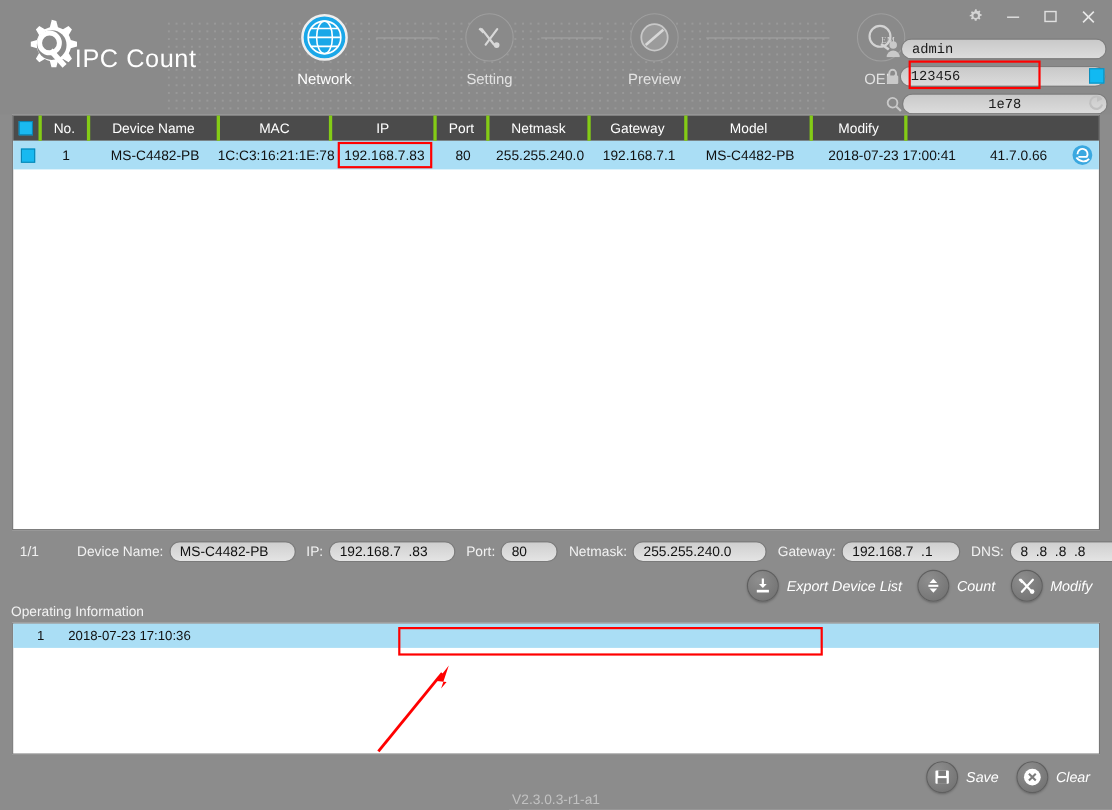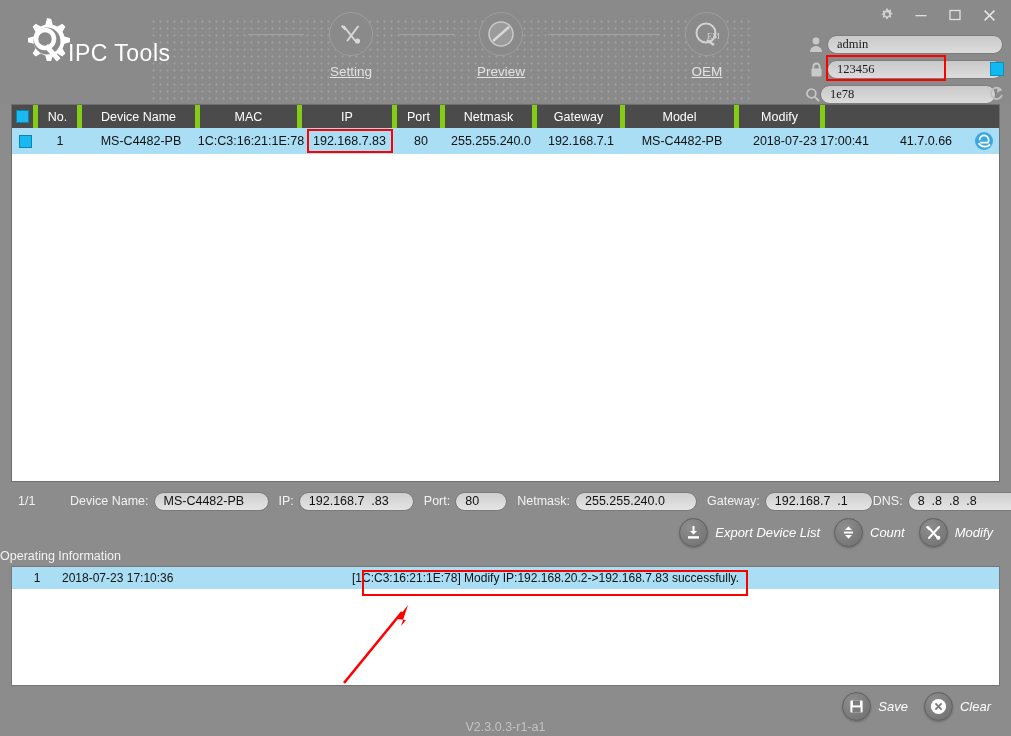--- a/index.html
+++ b/index.html
@@ -51,57 +51,57 @@
     display: flex; align-items: flex-start;
   }
   .navitem { width: 94px; display: flex; flex-direction: column; align-items: center; cursor: pointer; }
   .navcircle {
     width: 44px; height: 44px; border-radius: 50%;
     display: flex; align-items: center; justify-content: center;
     border: 1.5px solid #9e9e9e; background: #8a8a8a;
   }
   .navcircle.active { border: none; background: transparent; }
   .navlabel { margin-top: 8px; font-size: 13.5px; color: #ffffff; }
-  .navlabel.dim { color: #e2e2e2; text-decoration: underline; }
+  .navlabel.dim { color: #e2e2e2; }
   .navline {
     width: 56px; height: 1px; background: #a3a3a3; margin-top: 22px;
   }
 
   
   .loginbox { position: absolute; right: 8px; top: 34px; width: 198px; }
   .lrow { display: flex; align-items: center; height: 21px; margin-bottom: 4px; position: relative; }
   .lico { width: 22px; display: flex; align-items: center; justify-content: center; }
   .lfield {
     flex: 1; height: 19px; border-radius: 10px;
     background: linear-gradient(#c9c9c9, #dcdcdc);
     border: 1px solid #7d7d7d;
     font-size: 12.5px; color: #1a1a1a;
     padding: 0 9px; line-height: 17px;
-    font-family: Liberation Serif, serif;
+    font-family: Liberation Mono, monospace;
     outline: none;
   }
   .redbox-pw {
     position: absolute; left: 21px; top: -4px; width: 120px; height: 26px;
     border: 2.5px solid #ff0000; pointer-events: none;
   }
   .bluesq {
     position: absolute; right: -1px; top: 3px;
     width: 14px; height: 14px; background: #11b9f2; border: 1px solid #0f8fbc;
   }
   .refreshico { position: absolute; right: -2px; top: 1px; width: 17px; height: 17px; cursor:pointer; }
 
   
   .tablewrap {
     position: absolute; left: 11px; top: 104px; width: 989px; height: 378px;
     background: #ffffff; border: 1px solid #6f6f6f;
   }
   .thead { display: flex; height: 23px; background: #4b4b4b; }
   .th {
     color: #ffffff; font-size: 12.5px; display: flex; align-items: center;
-    justify-content: center; border-right: 5px solid #84cc16; height: 23px;
+    justify-content: center; border-right: 3px solid #84cc16; height: 23px;
     white-space: nowrap;
   }
   .th:last-child { border-right: none; }
   .trow { display: flex; height: 26px; background: #aadef5; }
   .td {
     color: #111; font-size: 12.5px; display: flex; align-items: center;
     justify-content: center; height: 26px; white-space: nowrap; position: relative;
   }
   .chk {
     width: 13px; height: 13px; background: #18b9f0; border: 1px solid #0a86b5;
@@ -139,21 +139,21 @@
     width: 29px; height: 29px; border-radius: 50%;
     background: radial-gradient(circle at 35% 30%, #8e8e8e, #6e6e6e);
     border: 1px solid #5f5f5f;
     display: flex; align-items: center; justify-content: center;
     box-shadow: 0 1px 2px rgba(0,0,0,.25);
   }
   .alabel { font-size: 13px; color: #ffffff; }
 
   
   .opinfo-label {
-    position: absolute; left: 0; top: 549px; font-size: 12.5px; color: #f2f2f2;
+    position: absolute; left: 10px; top: 549px; font-size: 12.5px; color: #f2f2f2;
   }
   .logwrap {
     position: absolute; left: 11px; top: 566px; width: 989px; height: 120px;
     background: #ffffff; border: 1px solid #777; border-top: 1px solid #777;
   }
   .logrow { display: flex; height: 22px; background: #aadef5; align-items: center; font-size: 12px; color: #111; }
   .log-no { width: 50px; text-align: center; }
   .log-time { width: 290px; }
   .log-msg { position: relative; }
   .redbox-msg {
@@ -187,21 +187,21 @@
       <div class="logo-icon">
         <svg width="66" height="66" viewBox="0 0 66 66">
           <g fill="#ffffff">
             <path d="M33 6 l4.2 1.1 1.5 5.6a21 21 0 0 1 4.6 1.9l5-2.9 3.1 3.1 -2.9 5a21 21 0 0 1 1.9 4.6l5.6 1.5 0 4.4 -5.6 1.5a21 21 0 0 1 -1.9 4.6l2.9 5 -3.1 3.1 -5-2.9a21 21 0 0 1 -4.6 1.9l-1.5 5.6 -4.4 0 -1.5-5.6a21 21 0 0 1 -4.6-1.9l-5 2.9 -3.1-3.1 2.9-5a21 21 0 0 1 -1.9-4.6l-5.6-1.5 0-4.4 5.6-1.5a21 21 0 0 1 1.9-4.6l-2.9-5 3.1-3.1 5 2.9a21 21 0 0 1 4.6-1.9l1.5-5.6z"></path>
           </g>
           <circle cx="33" cy="29" r="13.5" fill="#8a8a8a"></circle>
           <circle cx="31" cy="27" r="9" fill="none" stroke="#ffffff" stroke-width="4.5"></circle>
           <rect x="35" y="32" width="5" height="19" fill="#ffffff" transform="rotate(-42 37 40)"></rect>
         </svg>
       </div>
-      <div class="logo-text">IPC Tools</div>
+      <div class="logo-text">IPC Count</div>
     </div>
 
     <div class="wincontrols">
       <div class="wc">
         <svg width="16" height="16" viewBox="0 0 16 16">
           <path fill="#d3d3d3" d="M8 1.2l.8.2.3 1.3 1.1.5 1.2-.7.9.9-.7 1.2.5 1.1 1.3.3v1.3l-1.3.3-.5 1.1.7 1.2-.9.9-1.2-.7-1.1.5-.3 1.3H7.2l-.3-1.3-1.1-.5-1.2.7-.9-.9.7-1.2-.5-1.1L2.6 8V6.7l1.3-.3.5-1.1-.7-1.2.9-.9 1.2.7 1.1-.5.3-1.3z"></path>
           <circle cx="8" cy="7.3" r="2.1" fill="#8a8a8a"></circle>
         </svg>
       </div>
       <div class="wc">
@@ -216,20 +216,31 @@
       </div>
       <div class="wc">
         <svg width="17" height="17" viewBox="0 0 16 16">
             <path d="M3.4 3.4 L12.6 12.6 M12.6 3.4 L3.4 12.6" stroke="#e6e6e6" stroke-width="1.4"></path>
           </svg>
       </div>
     </div>
 
     <div class="nav">
 
+      <div class="navitem">
+        <div class="navcircle active">
+          <svg width="46" height="46" viewBox="0 0 46 46">
+            <circle cx="23" cy="23" r="21" fill="#1aa7e8" stroke="#efefef" stroke-width="2.4"></circle>
+            <circle cx="23" cy="23" r="15.5" fill="none" stroke="#ffffff" stroke-width="1.6"></circle>
+            <ellipse cx="23" cy="23" rx="7.5" ry="15.5" fill="none" stroke="#ffffff" stroke-width="1.5"></ellipse>
+            <path d="M7.5 23 H38.5 M10 14.5 H36 M10 31.5 H36" stroke="#ffffff" stroke-width="1.5" fill="none"></path>
+          </svg>
+        </div>
+        <div class="navlabel">Network</div>
+      </div>
 
       <div class="navline"></div>
 
       <div class="navitem">
         <div class="navcircle">
           <svg width="26" height="26" viewBox="0 0 26 26">
             <g stroke="#d8d8d8" stroke-width="2" fill="none" stroke-linecap="round">
               <path d="M6 5.5 L17 19.5"></path>
               <path d="M20 5.5 L9.5 19.5"></path>
             </g>
@@ -293,21 +304,21 @@
         <div class="bluesq"></div>
       </div>
 
       <div class="lrow">
         <div class="lico">
           <svg width="15" height="15" viewBox="0 0 15 15">
             <circle cx="6.4" cy="6.4" r="4.4" fill="none" stroke="#c9c9c9" stroke-width="1.7"></circle>
             <path d="M9.8 9.8 L14 14" stroke="#c9c9c9" stroke-width="1.9"></path>
           </svg>
         </div>
-        <input class="lfield" style="margin-right: 17px;" readonly="" value="1e78">
+        <input class="lfield" style="margin-right: 17px; text-align: center;" readonly="" value="1e78">
         <div class="refreshico">
           <svg width="17" height="17" viewBox="0 0 17 17">
             <path d="M13.4 5.4 a5.6 5.6 0 1 0 .6 4.6" fill="none" stroke="#c0c0c0" stroke-width="1.9"></path>
             <path d="M9.3 2.6 l4.5 2.6 -4.5 2.5 z" fill="#c0c0c0"></path>
           </svg>
         </div>
       </div>
     </div>
   </div>
 
@@ -361,21 +372,21 @@
     <span class="flabel" style="margin-left:70px">Device Name:</span>
     <input class="finput" style="width: 115px; margin-left: 5px;" readonly="" value="MS-C4482-PB">
     <span class="flabel" style="margin-left:10px">IP:</span>
     <input class="finput" style="width: 115px; margin-left: 5px;" readonly="" value="192.168.7  .83">
     <span class="flabel" style="margin-left:10px">Port:</span>
     <input class="finput" style="width: 52px; margin-left: 5px;" readonly="" value="80">
     <span class="flabel" style="margin-left:10px">Netmask:</span>
     <input class="finput" style="width: 122px; margin-left: 5px;" readonly="" value="255.255.240.0">
     <span class="flabel" style="margin-left:10px">Gateway:</span>
     <input class="finput" style="width: 108px; margin-left: 5px;" readonly="" value="192.168.7  .1">
-    <span class="flabel" style="">DNS:</span>
+    <span class="flabel" style="margin-left:10px">DNS:</span>
     <input class="finput" style="width: 113px; margin-left: 5px;" readonly="" value="8  .8  .8  .8">
   </div>
 
   <div class="actionrow">
 
     <div class="abtn">
       <div class="acircle">
         <svg width="17" height="17" viewBox="0 0 17 17">
           <path d="M8.5 2 V9" stroke="#ffffff" stroke-width="2"></path>
           <path d="M5 7 l3.5 3.6 L12 7z" fill="#ffffff"></path>
@@ -410,21 +421,20 @@
       <span class="alabel">Modify</span>
     </div>
   </div>
 
   <div class="opinfo-label">Operating Information</div>
 
   <div class="logwrap">
     <div class="logrow">
       <span class="log-no">1</span>
       <span class="log-time">2018-07-23 17:10:36</span>
-      <span class="log-msg">[1C:C3:16:21:1E:78] Modify  IP:192.168.20.2-&gt;192.168.7.83 successfully.</span>
     </div>
   </div>
 
   <div class="redbox-msg"></div>
 
   <svg class="arrow-svg" width="130" height="95" viewBox="0 0 130 95">
     <line x1="14" y1="88" x2="72" y2="17" stroke="#ff0000" stroke-width="2.6"></line>
     <path d="M78 10 L67 24 L76 25 L71 31 Z" fill="#ff0000"></path>
   </svg>
 

